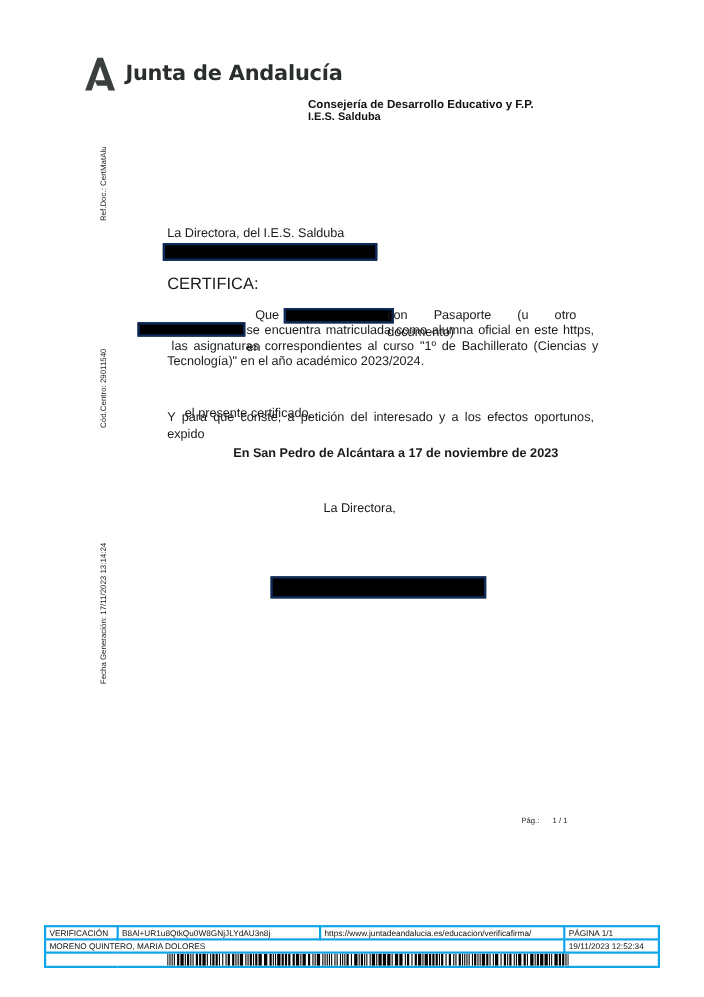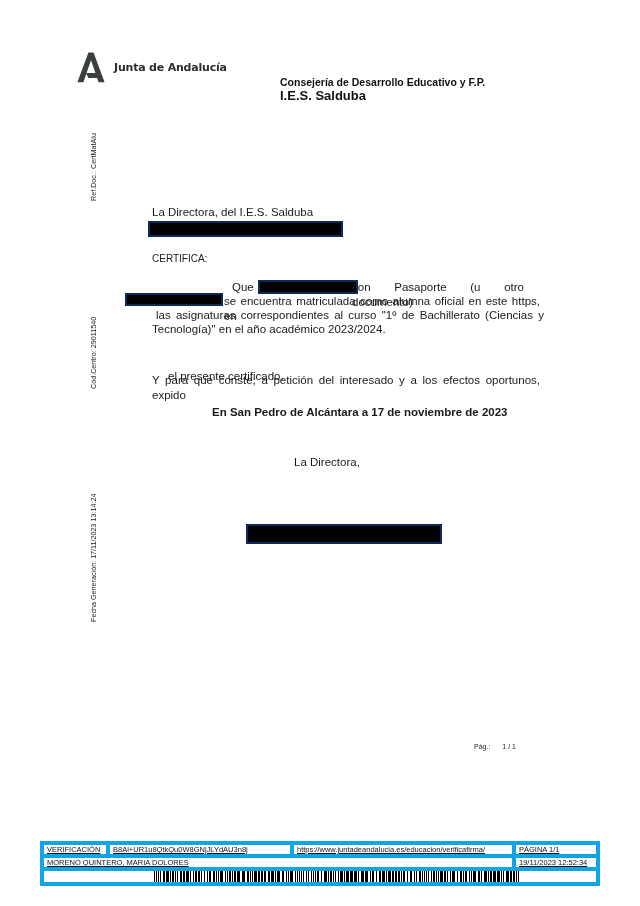--- a/index.html
+++ b/index.html
@@ -1,37 +1,37 @@
 <!DOCTYPE html>
 <html><head>
   <meta charset="utf-8">
   <style>
     * { margin: 0; padding: 0; box-sizing: border-box; }
     html, body { width: 640px; height: 906px; background: #ffffff; overflow: hidden; }
     body { position: relative; font-family: "Liberation Sans", sans-serif; color: #1a1a1a; }
 
     .logo { position: absolute; left: 74px; top: 50px; display: flex; align-items: center; }
     .logo svg { width: 34px; height: 34px; }
-    .logo-text { font-family: "DejaVu Sans", sans-serif; font-weight: bold; font-size: 11px; color: #2b2e2e; margin-left: 6px; letter-spacing: -0.2px; }
-
-    .header-right { position: absolute; left: 280px; top: 76px; }
+    .logo-text { font-family: "DejaVu Sans", sans-serif; font-weight: bold; font-size: 19px; color: #2b2e2e; margin-left: 6px; letter-spacing: -0.2px; }
+
+    .header-right { position: absolute; left: 280px; top: 89px; }
     .consejeria { font-weight: bold; font-size: 10.5px; color: #111; }
-    .centro { font-weight: bold; font-size: 13px; color: #111; margin-top: 0px; }
+    .centro { font-weight: bold; font-size: 10px; color: #111; margin-top: 0px; }
 
     .vertical { position: absolute; font-size: 7.2px; color: #222; transform-origin: left top; transform: rotate(-90deg); white-space: nowrap; }
     .ref-doc { left: 89px; top: 201px; }
     .cod-centro { left: 89px; top: 389px; }
     .fecha-gen { left: 89px; top: 622px; }
 
     .body-text { font-size: 11.5px; color: #1a1a1a; line-height: 14.5px; text-align: right; }
 
     .directora-line { position: absolute; left: 152px; top: 205px; }
     .redact { position: absolute; background: #000; border: 2px solid #0d2a5c; }
     .r1 { left: 148px; top: 221px; width: 195px; height: 16px; }
-    .certifica { position: absolute; left: 152px; top: 252px; font-size: 10px; }
+    .certifica { position: absolute; left: 152px; top: 252px; font-size: 15px; }
     .r2 { left: 258px; top: 280px; width: 100px; height: 14px; }
     .r3 { left: 125px; top: 293px; width: 98px; height: 13px; }
 
     .line-que { position: absolute; left: 232px; top: 280px; }
     .line-pasaporte { position: absolute; left: 352px; top: 280px; width: 172px; text-align: justify; text-align-last: justify; }
     .line-se { position: absolute; left: 224px; top: 294px; width: 316px; text-align: justify; text-align-last: justify; }
     .line-asig { position: absolute; left: 156px; top: 308px; width: 388px; text-align: justify; text-align-last: justify; }
     .line-tec { position: absolute; left: 152px; top: 322px; }
 
     .para2a { position: absolute; left: 152px; top: 373px; width: 388px; text-align: justify; text-align-last: justify; }
@@ -40,21 +40,21 @@
     .lugar { position: absolute; left: 212px; top: 405px; font-weight: bold; }
     .firma-titulo { position: absolute; left: 294px; top: 455px; }
 
     .fdo { position: absolute; left: 222px; top: 527px; padding-left: 47px; }
     .r4 { left: 246px; top: 524px; width: 196px; height: 20px; }
 
     .pag { position: absolute; left: 474px; top: 743px; font-size: 7px; color: #222; }
     .pag span { margin-right: 12px; }
 
     .verif-table { position: absolute; left: 40px; top: 841px; width: 560px; border-collapse: collapse; font-size: 7.5px; color: #111; }
-    .verif-table td { border: 4px solid #0ea5e9; height: 12px; padding: 0 3px; white-space: nowrap; vertical-align: middle; text-decoration: underline; }
+    .verif-table td { border: 2px solid #0ea5e9; height: 12px; padding: 0 3px; white-space: nowrap; vertical-align: middle; }
     .center { }
     .barcode-cell { padding: 0 !important; height: 13px !important; }
     .barcode { display: block; margin-left: 110px; width: 365px; height: 11px; }
   </style>
 </head>
 <body>
 
 <div class="logo">
   <svg viewBox="0 0 40 40">
     <polygon points="4,38 17,3 23,3 36,38 29,38 20,12 11,38" fill="#3a3f3f"></polygon>

